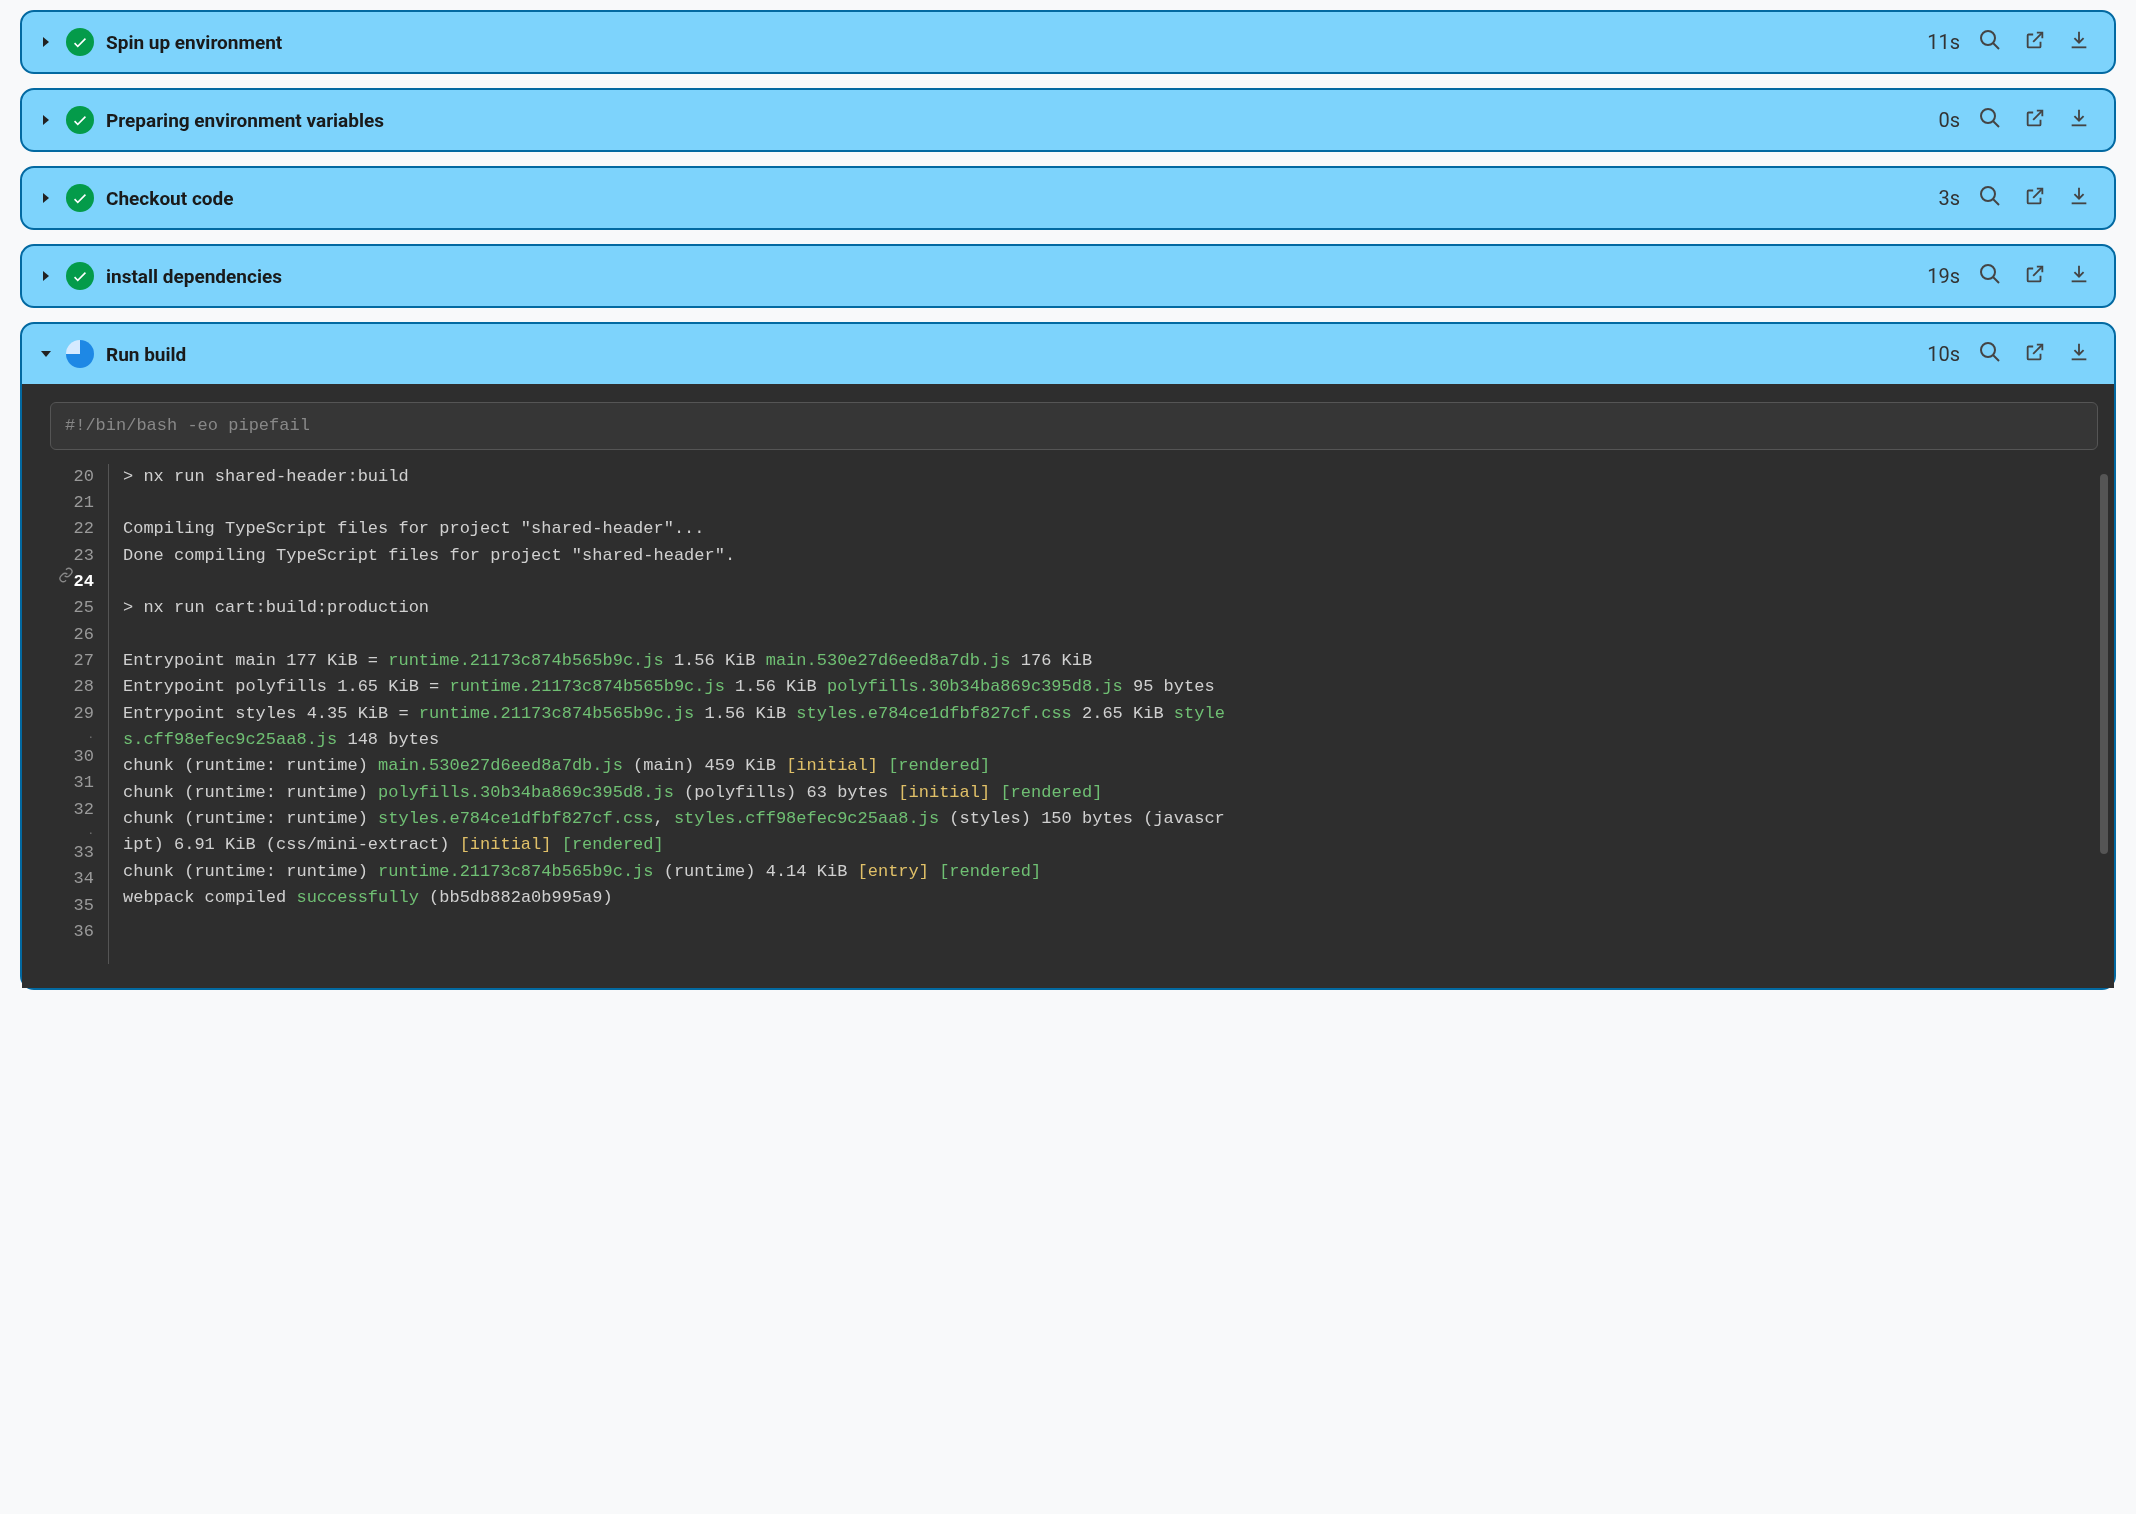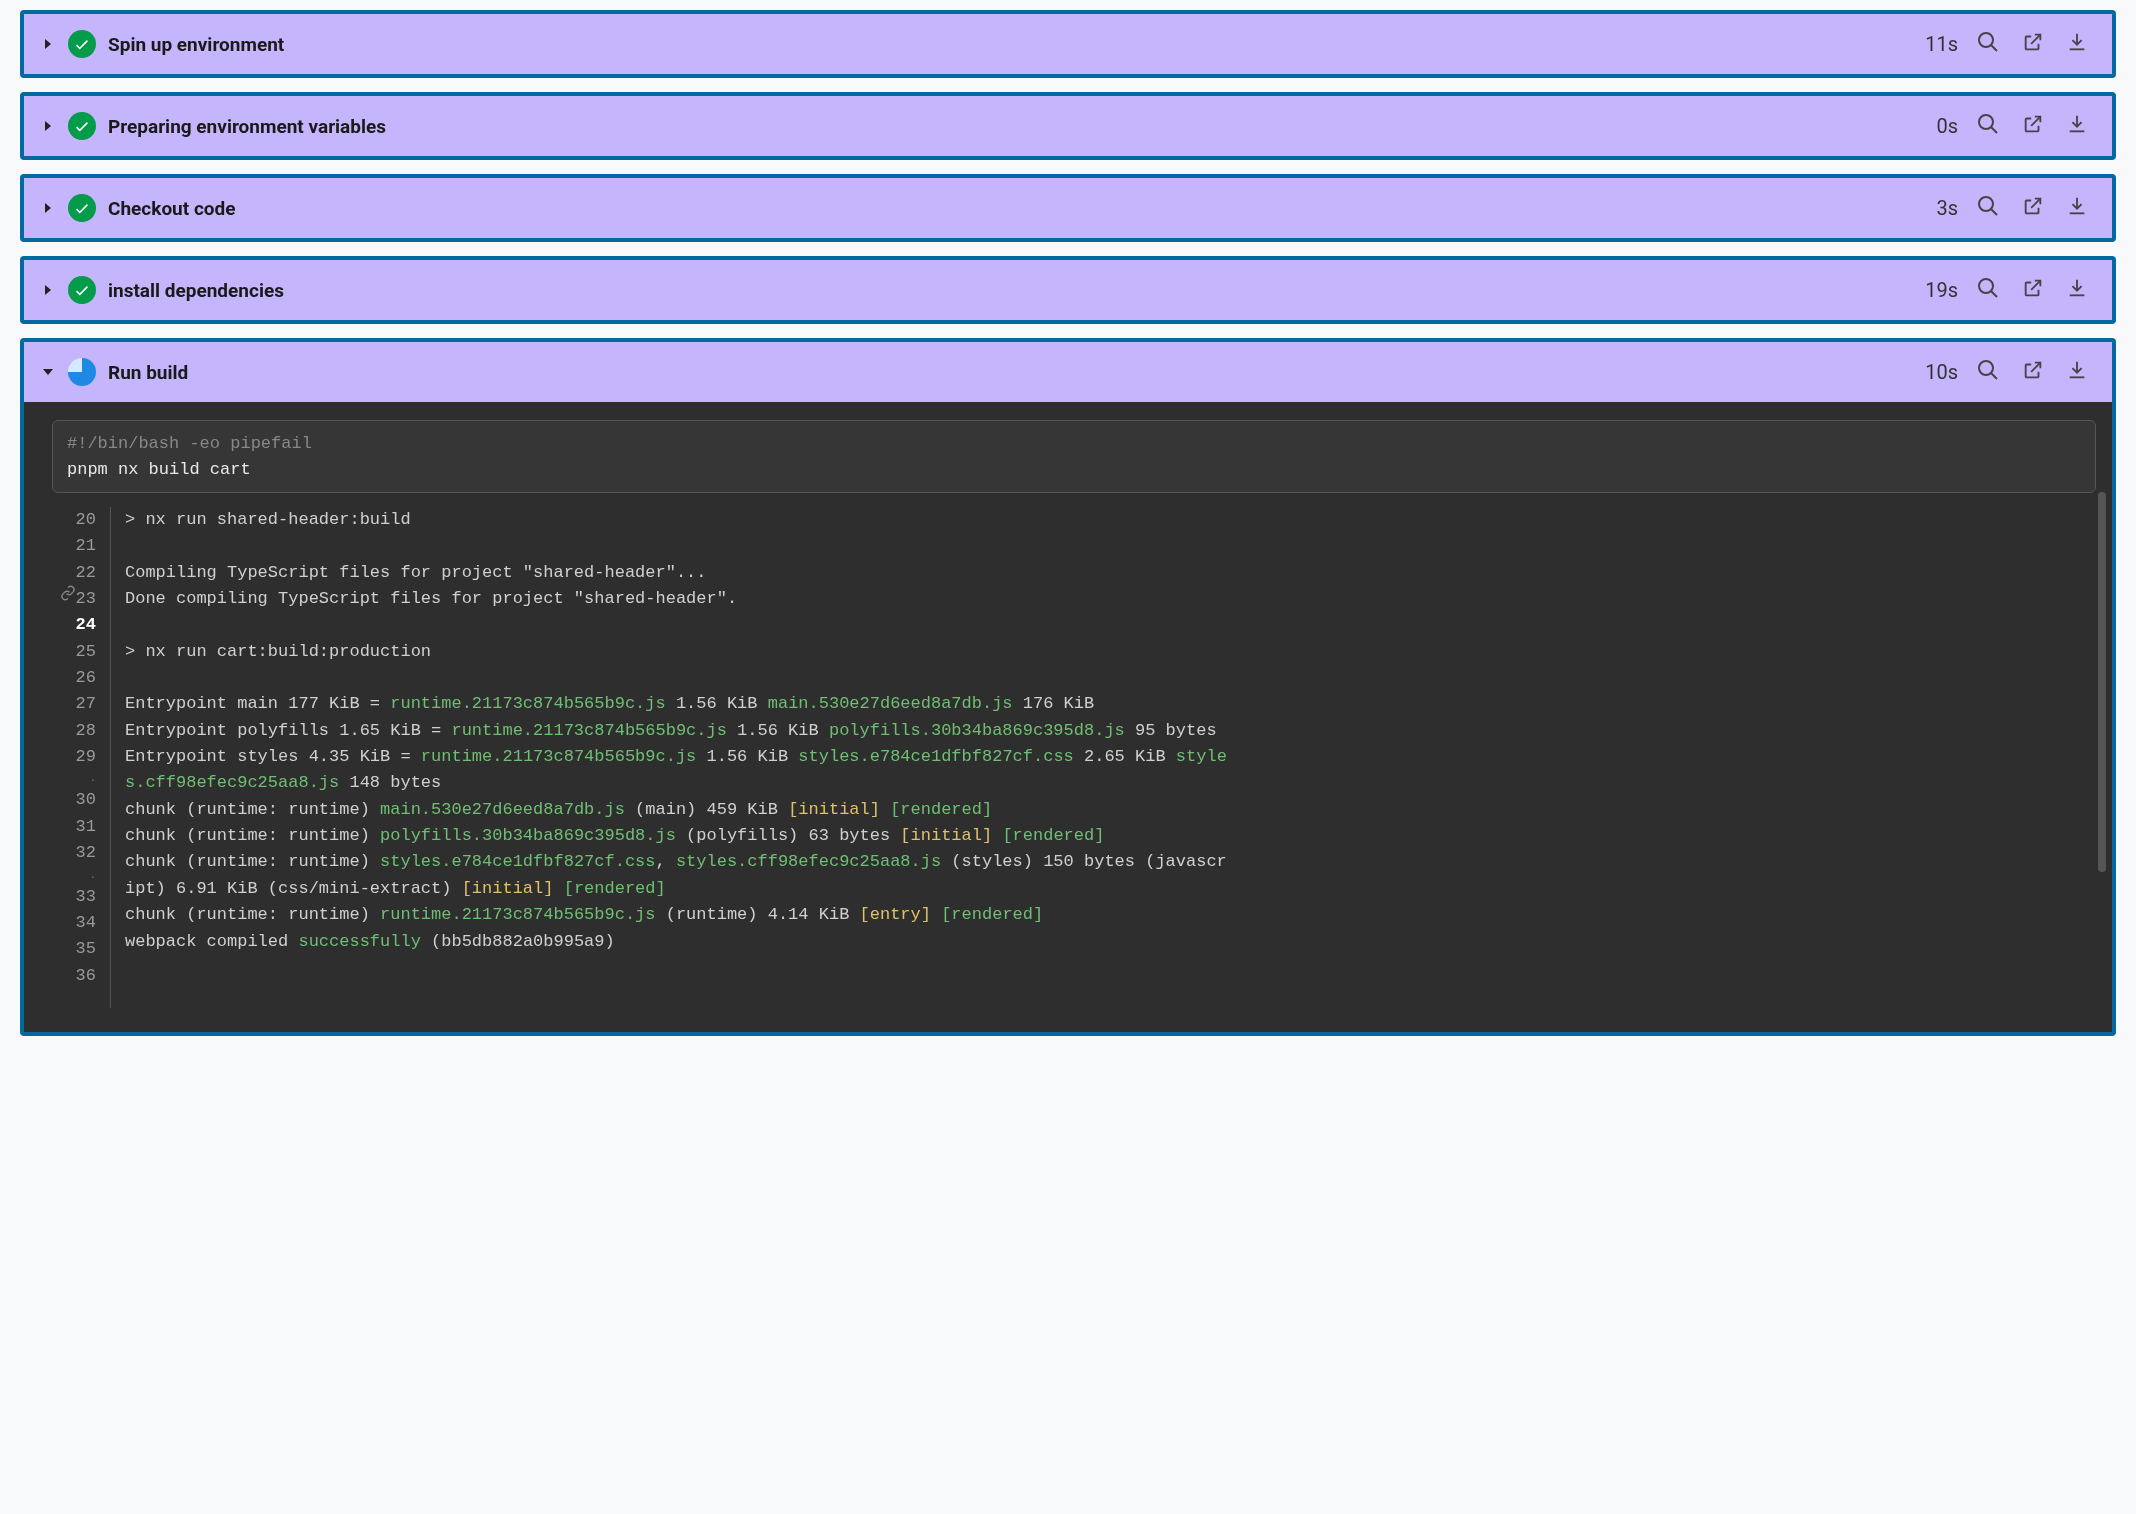--- a/index.html
+++ b/index.html
@@ -3,23 +3,23 @@
 <meta charset="utf-8">
 <style>
   * { box-sizing: border-box; margin: 0; padding: 0; }
   body {
     font-family: -apple-system, BlinkMacSystemFont, "Segoe UI", Roboto, Helvetica, Arial, sans-serif;
     background: #f8f9fa;
     padding: 10px 20px;
     font-size: 17px;
   }
   .step {
-    background: #c4b5fd;
-    border: 4px solid #0369a1;
-    border-radius: 4px;
+    background: #7dd3fc;
+    border: 2px solid #0369a1;
+    border-radius: 14px;
     margin-bottom: 14px;
   }
   .step-header {
     display: flex;
     align-items: center;
     padding: 14px 24px 14px 12px;
     min-height: 60px;
   }
   .caret {
     width: 24px;
@@ -292,21 +292,20 @@
           <span class="download-icon"><svg viewBox="0 0 24 24">
               <path d="M12 3v12"></path>
               <path d="M7 10l5 5 5-5"></path>
               <path d="M4 20h16"></path>
             </svg></span>
         </span>
       </div>
       <div class="terminal">
         <div class="cmd-box">
           <div class="cmd-shebang">#!/bin/bash -eo pipefail</div>
-          <div class="cmd-line">pnpm nx build cart</div>
         </div>
         <div class="log-body">
           <div class="gutter">
             <div class="gutter-line">20</div>
             <div class="gutter-line">21</div>
             <div class="gutter-line">22</div>
             <div class="gutter-line">23</div>
             <div class="gutter-line current">24</div>
             <div class="gutter-line">25</div>
             <div class="gutter-line">26</div>

